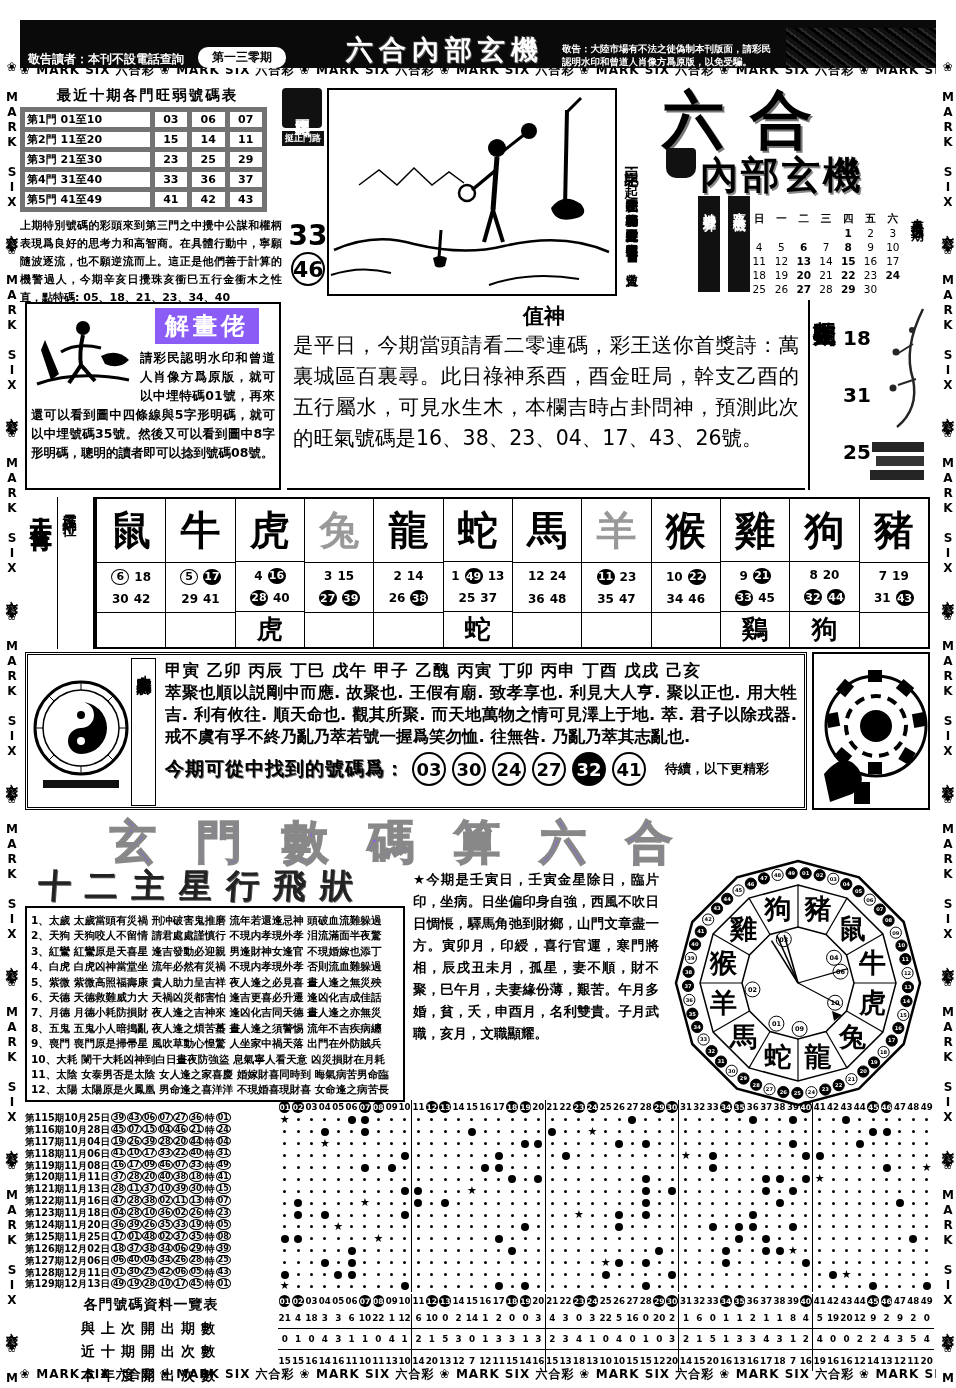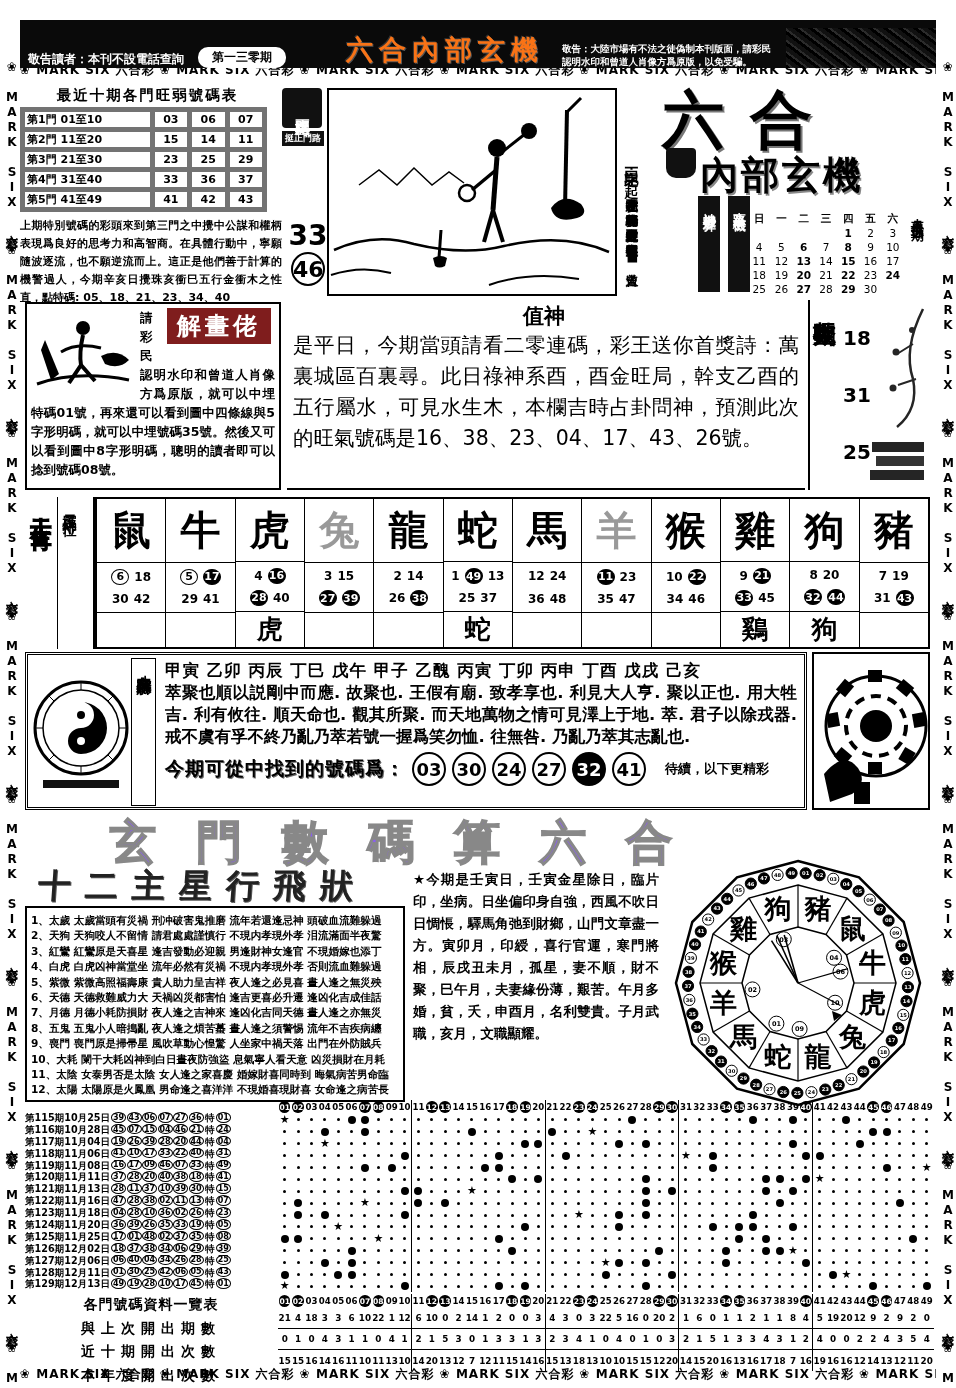--- a/index.html
+++ b/index.html
@@ -11,21 +11,21 @@
   .vert{writing-mode:vertical-rl;text-orientation:upright}
   
   .strip{font-weight:bold;font-size:12px;letter-spacing:1px;white-space:nowrap;overflow:hidden;color:#000}
   .strip.h{line-height:20px;height:20px}
   .strip.v{width:20px}
   
   #masthead{left:20px;top:20px;width:916px;height:48px;background:#0a0a0a;display:flex;align-items:flex-end}
   #mh-notice{color:#fff;font-size:12px;font-weight:bold;margin-left:8px;white-space:nowrap}
   #mh-issue{background:#fff;color:#000;font-size:12px;font-weight:bold;border-radius:10px;
             padding:2px 14px;margin-left:14px;white-space:nowrap}
-  #mh-title{color:#f97316;font-size:27px;font-weight:bold;letter-spacing:6px;margin-left:60px;white-space:nowrap;
+  #mh-title{color:#ffffff;font-size:27px;font-weight:bold;letter-spacing:6px;margin-left:60px;white-space:nowrap;
             text-shadow:1px 1px 0 #555,-1px -1px 0 #333}
   #mh-warn{color:#fff;font-size:9.5px;font-weight:bold;width:215px;line-height:13px;margin-left:18px}
   #mh-photo{margin-left:auto;width:150px;height:40px;
             background:repeating-linear-gradient(37deg,#000 0 3px,#2b2b2b 3px 5px,#111 5px 9px)}
   
   #hot{left:20px;top:86px;width:255px}
   #hot-title{font-size:14.5px;font-weight:bold;letter-spacing:2px;text-align:center;margin-bottom:2px}
   #hot table{border-collapse:collapse;width:247px;border:3px double #000}
   #hot td{border:5px solid #737373;font-size:11px;font-weight:bold;text-align:center;height:14px;padding:0 2px}
   #hot td.lab{text-align:left;white-space:nowrap}
@@ -53,22 +53,22 @@
   .bar-v{background:#111;color:#fff;font-size:13px;font-weight:bold;padding:6px 2px;height:96px;
          writing-mode:vertical-rl;text-orientation:upright;letter-spacing:2px}
   #calendar{left:748px;top:212px;width:156px}
   #calendar table{border-collapse:collapse;width:100%}
   #calendar td{font-size:10.5px;text-align:center;height:14px;width:22px}
   #calendar td.hd{font-weight:bold}
   #calendar td.dd.bold{font-weight:bold}
   #cal-title{left:908px;top:208px;height:110px;font-size:13px;font-weight:bold;letter-spacing:2px}
   
   #jiehua{left:25px;top:302px;width:256px;height:188px;border:2.5px solid #000;padding:4px}
-  #jh-head{float:right;background:#7f1d1d;color:#fff;font-size:24px;font-weight:bold;
-           letter-spacing:4px;padding:2px 10px;margin:0 4px 4px 6px}
+  #jh-head{float:right;background:#8b5cf6;color:#fff;font-size:24px;font-weight:bold;
+           letter-spacing:4px;padding:2px 10px;margin:0 16px 4px 6px}
   #jh-art{float:left;width:105px;height:84px;margin:4px 4px 0 0}
   #jh-text{font-size:12.5px;font-weight:bold;line-height:19px;text-align:justify}
   #zhishen{left:287px;top:300px;width:518px;height:190px;border-bottom:2px solid #000;padding:2px 6px}
   #zs-lead{text-align:center;font-size:21px;font-weight:bold;padding-right:4px}
   #zs-text{font-size:20.5px;font-weight:normal;line-height:31px;text-align:justify}
   #fire{left:808px;top:300px;width:122px;height:190px;border-left:2px solid #000;display:flex}
   #fire-title{font-size:23px;font-weight:bold;line-height:25px;padding:4px 2px;height:185px}
   #fire-nums{font-size:20px;font-weight:bold;display:flex;flex-direction:column;justify-content:space-around;
              padding:10px 4px}
   #fire-art{position:absolute;right:2px;top:4px;width:60px;height:182px;opacity:.85}

